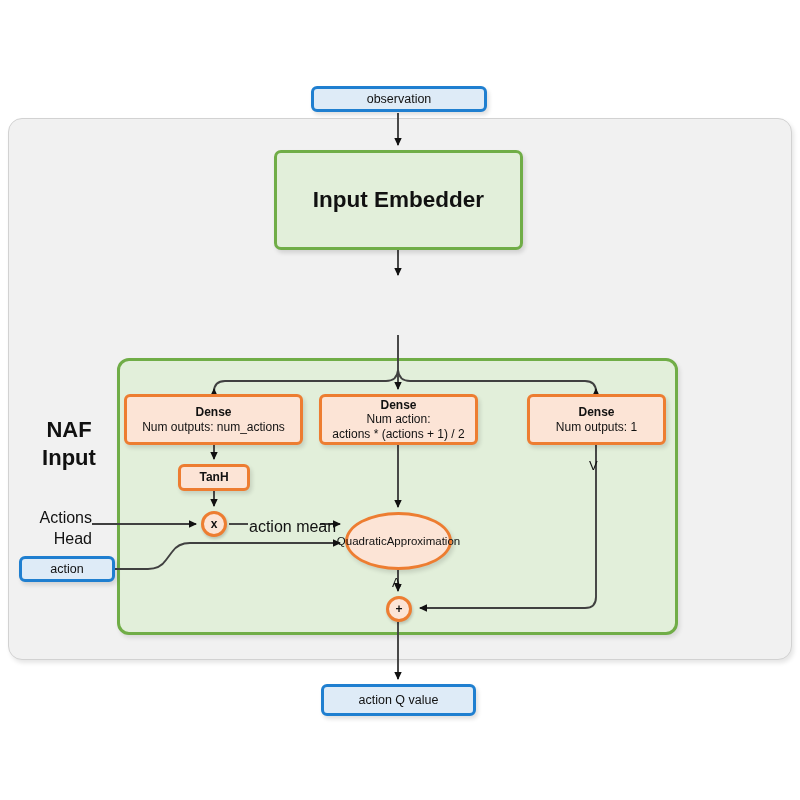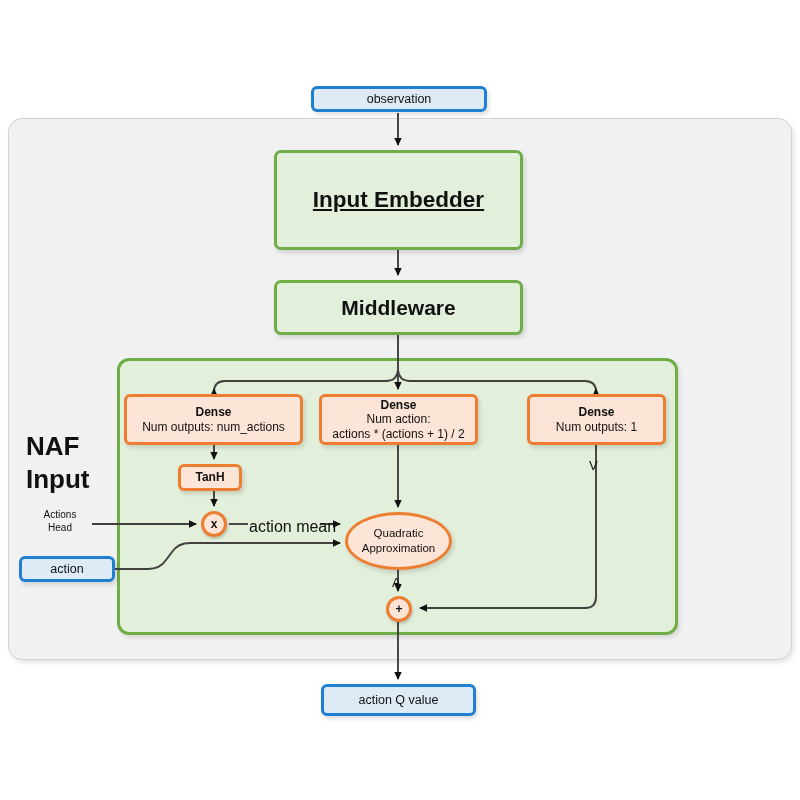--- a/index.html
+++ b/index.html
@@ -17,23 +17,23 @@
     box-shadow:2px 3px 4px rgba(0,0,0,.10);
     box-sizing:border-box;
   }
   .naf-container{
     position:absolute;left:117px;top:358px;width:561px;height:277px;
     background:#e2efda;border:3px solid #70ad47;border-radius:12px;
     box-shadow:2px 3px 4px rgba(0,0,0,.10);
     box-sizing:border-box;
   }
   .naf-label{
-    position:absolute;left:26px;top:430px;width:86px;
-    font-size:26px;font-weight:bold;color:#111;line-height:1.25;
-    text-align:left;
+    position:absolute;left:26px;top:416px;width:86px;
+    font-size:22px;font-weight:bold;color:#111;line-height:1.25;
+    text-align:center;
   }
 
   
   .box{
     position:absolute;box-sizing:border-box;
     display:flex;flex-direction:column;align-items:center;justify-content:center;
     text-align:center;color:#111;
     box-shadow:2px 3px 4px rgba(0,0,0,.13);
   }
   .box.blue{
@@ -47,51 +47,51 @@
   .box.orange{
     background:#fce4d6;border:3px solid #ed7d31;border-radius:6px;
     font-size:12px;line-height:1.22;
   }
   .box.orange .ttl{font-weight:bold;}
 
   #observation{left:311px;top:86px;width:176px;height:26px;}
   #action-input{left:19px;top:556px;width:96px;height:26px;font-size:12.5px;}
   #action-q-value{left:321px;top:684px;width:155px;height:32px;}
 
-  #input-embedder{left:274px;top:150px;width:249px;height:100px;font-size:22.5px;text-decoration:underline;}
+  #input-embedder{left:274px;top:150px;width:249px;height:100px;font-size:22.5px;}
   #middleware{left:274px;top:280px;width:249px;height:55px;font-size:21px;}
 
   #dense-mu{left:124px;top:394px;width:179px;height:51px;}
   #dense-l{left:319px;top:394px;width:159px;height:51px;}
   #dense-v{left:527px;top:394px;width:139px;height:51px;}
-  #tanh{left:178px;top:464px;width:64px;height:27px;font-weight:bold;}
+  #tanh{left:178px;top:464px;width:72px;height:27px;font-weight:bold;}
 
   
   .opnode{
     position:absolute;width:26px;height:26px;border-radius:50%;
     background:#fce4d6;border:3px solid #ed7d31;box-sizing:border-box;
     display:flex;align-items:center;justify-content:center;
     font-size:12px;font-weight:bold;color:#111;
     box-shadow:1px 2px 3px rgba(0,0,0,.18);
   }
   #mul-node{left:201px;top:511px;}
   #add-node{left:386px;top:596px;}
 
   .ellipse{
     position:absolute;left:345px;top:512px;width:107px;height:58px;
     background:#fce4d6;border:3px solid #ed7d31;border-radius:50%;
     box-sizing:border-box;
-    display:flex;flex-direction:column;align-items:center;justify-content:center;
+    display:flex;flex-direction:row;align-items:center;justify-content:center;
     font-size:11.5px;line-height:1.3;color:#111;text-align:center;
     box-shadow:2px 3px 4px rgba(0,0,0,.13);
   }
 
   
   .flabel{position:absolute;color:#111;font-size:16px;white-space:nowrap;}
-  #actions-range{left:28px;top:508px;width:64px;text-align:center;line-height:1.3;font-size:10px;}
+  #actions-range{left:28px;top:508px;width:64px;text-align:right;line-height:1.3;font-size:16px;}
   #lbl-action-mean{left:249px;top:518px;}
   #lbl-v{left:589px;top:458px;font-size:13px;}
   #lbl-a{left:392px;top:575px;font-size:13px;}
 
   svg#wires{position:absolute;left:0;top:0;width:800px;height:800px;pointer-events:none;}
 </style>
 </head>
 <body>
 
 <div id="stage">
@@ -142,23 +142,20 @@
   </svg>
 
   <div class="box blue" id="observation">
     <span>observation</span>
   </div>
 
   <div class="box green" id="input-embedder">
     <span>Input Embedder</span>
   </div>
 
-  <div class="box green" id="middleware">
-    <span>Middleware</span>
-  </div>
 
   <div class="naf-label">
     <div>NAF</div>
     <div>Input</div>
   </div>
 
   <div class="box orange" id="dense-mu">
     <span class="ttl">Dense</span>
     <span>Num outputs: num_actions</span>
   </div>

